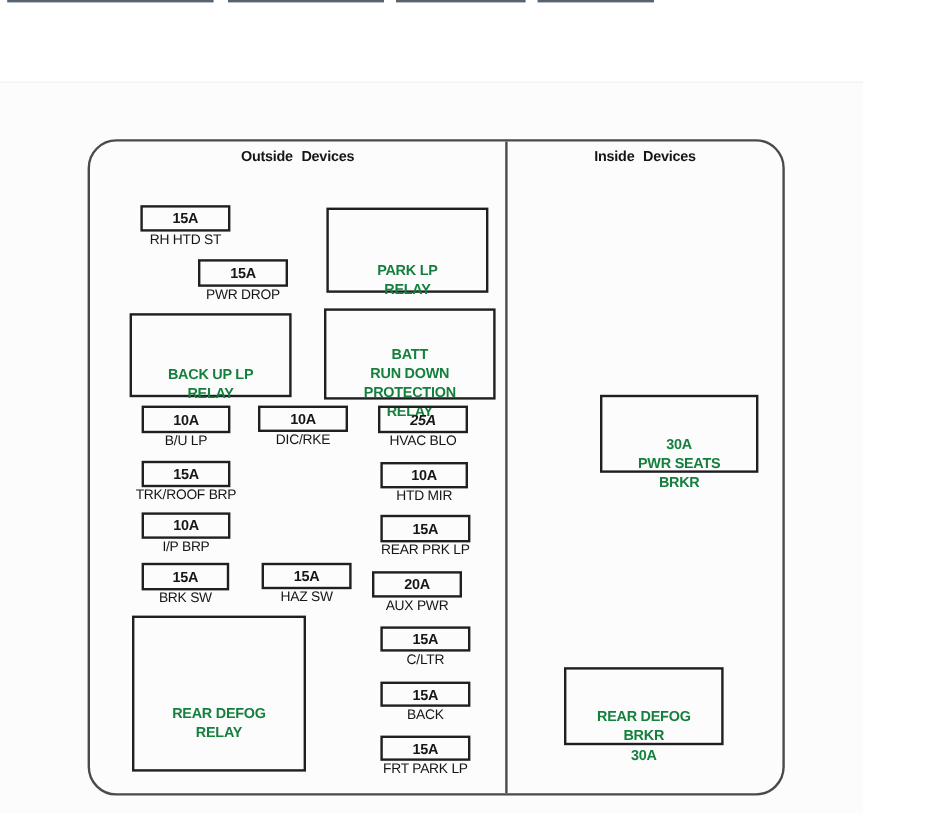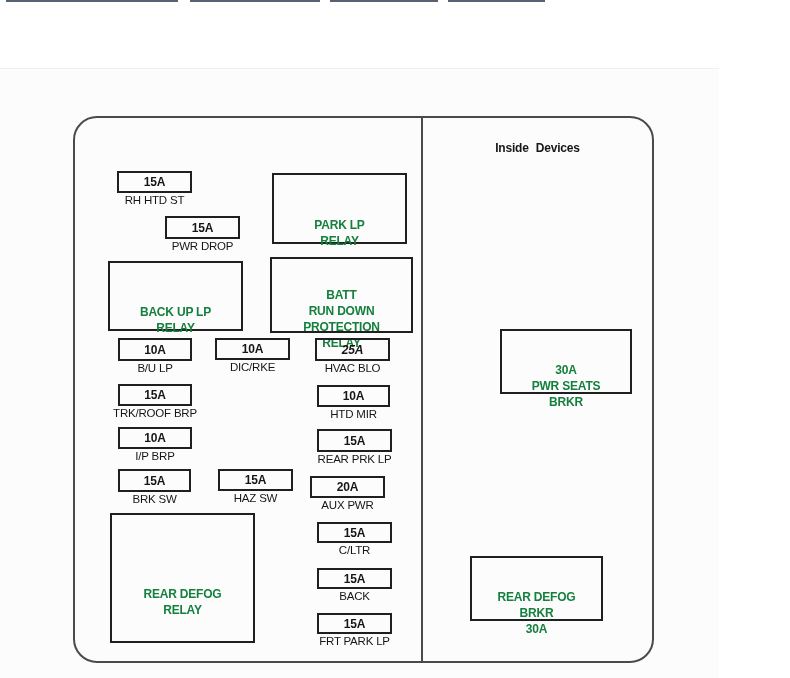--- a/index.html
+++ b/index.html
@@ -59,21 +59,21 @@
     position: absolute;
     top: 5px;
     font-size: 12px;
     font-weight: bold;
     letter-spacing: -0.2px;
     word-spacing: 4px;
     text-align: center;
     color: #161616;
   }
   .section-header.outside { left: 0; width: 346px; }
-  .section-header.inside  { left: 348px; width: 229px; margin-top: 18px; }
+  .section-header.inside  { left: 348px; width: 229px; }
   .relay {
     position: absolute;
     border: 2px solid #1f1f1f;
     display: flex;
     align-items: center;
     justify-content: center;
     text-align: center;
   }
   .relay span {
     white-space: pre-line;
@@ -122,20 +122,21 @@
     <span class="top-crop-frag" style="left:330px; width:108px;"></span>
     <span class="top-crop-frag" style="left:448px; width:97px;"></span>
   </div>
 
 
   <div class="content-area">
     <div class="diagram">
 
       <div class="divider"></div>
 
+      <div class="section-header outside">Outside Devices</div>
       <div class="section-header inside">Inside Devices</div>
 
       <div class="relay" style="left:197px; top:55px;  width:135px; height:71px;">
         <span>PARK LP
 RELAY</span>
       </div>
       <div class="relay" style="left:195px; top:139px; width:143px; height:76px;">
         <span>BATT
 RUN DOWN
 PROTECTION

